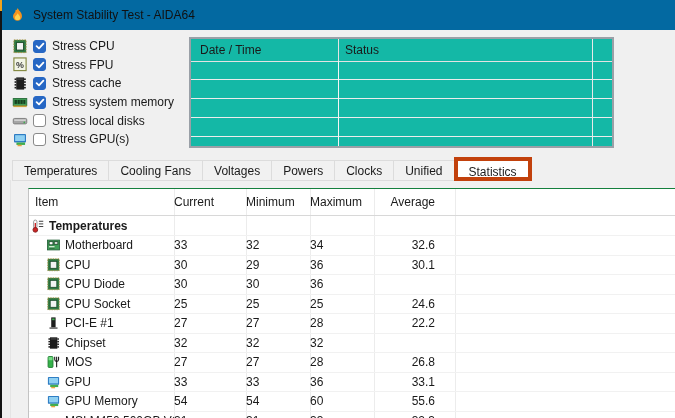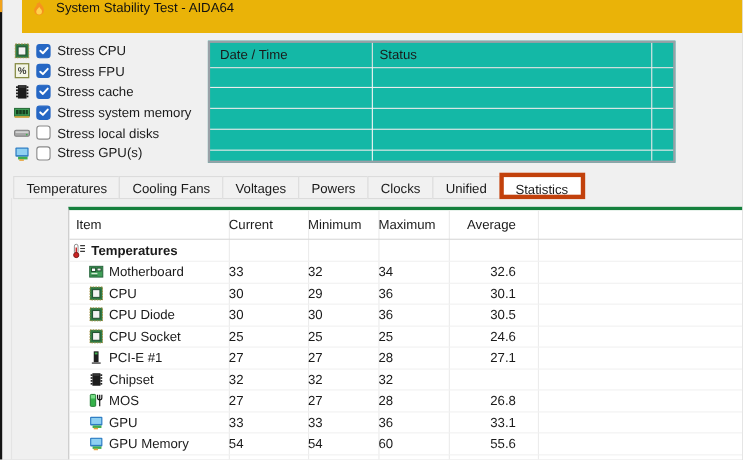--- a/index.html
+++ b/index.html
@@ -2,21 +2,21 @@
 <html><head>
 <meta charset="utf-8">
 <style>
   html,body{margin:0;padding:0;background:#d8d8d8;}
   .screen{position:relative;width:675px;height:418px;overflow:hidden;background:#f0f0f0;
     font-family:"Liberation Sans",sans-serif;font-size:12px;color:#1a1a1a;-webkit-font-smoothing:antialiased;}
   
   .edge{position:absolute;left:0;top:0;width:2px;height:418px;background:#141414;z-index:9;}
   .edge-accent{position:absolute;left:0;top:0;width:2px;height:11px;background:#f2a31b;z-index:10;}
   
-  .titlebar{position:absolute;left:20px;top:0;right:0;height:30px;background:#eab308;display:flex;}
+  .titlebar{position:absolute;left:2px;top:0;right:0;height:30px;background:#0369a1;display:flex;align-items:center;}
   .flame{width:17px;height:17px;margin-left:7px;display:inline-flex;}
   .flame svg{width:100%;height:100%;}
   .wtitle{margin-left:7px;color:#111;}
   
   .stress{position:absolute;left:12px;top:37px;display:flex;flex-direction:column;}
   .stress-row{height:18.6px;display:flex;align-items:center;}
   .ic{width:16px;height:15px;display:inline-flex;flex:none;}
   .ic svg{width:100%;height:100%;}
   .cb{width:13px;height:13px;margin-left:5px;border-radius:3px;border:1px solid #898989;background:#fff;
       box-sizing:border-box;display:inline-flex;align-items:center;justify-content:center;flex:none;}
@@ -31,21 +31,21 @@
   .log-vline{position:absolute;top:0;width:1px;background:#e9e9e9;}
   
   .tabs{position:absolute;left:12px;top:157px;height:24px;display:flex;align-items:flex-end;z-index:3;}
   .tab{height:21px;line-height:21px;padding:0 11px;background:#f1f1f1;border:1px solid #dcdcdc;
        margin-left:-1px;white-space:nowrap;box-sizing:border-box;}
   .tab:first-child{margin-left:0;}
   .tab.active{height:24px;line-height:23px;background:#fff;border:4px solid #c2410c;position:relative;z-index:4;}
   .pane-edge{position:absolute;left:10px;top:180px;bottom:0;width:1px;background:#e4e4e4;}
   
   .stats{position:absolute;left:28px;top:188px;right:0;bottom:0;background:#fff;
-      border-top:3px solid #15803d;border-left:1px solid #c3c3c3;overflow:hidden;margin-left:34px;}
+      border-top:1px solid #15803d;border-left:1px solid #c3c3c3;overflow:hidden;}
   .vline{position:absolute;top:0;bottom:0;width:1px;background:#ececec;}
   .s-head{position:relative;display:flex;height:26px;align-items:center;border-bottom:1px solid #d8d8d8;background:transparent;}
   .s-row{position:relative;display:flex;height:18.5px;align-items:center;border-bottom:1px solid #f1f1f1;}
   .s-row.group{height:19px;}
   .c0{width:145px;box-sizing:border-box;display:flex;align-items:center;padding-left:6px;overflow:hidden;white-space:nowrap;}
   .c1{width:72px;}.c2{width:64px;}.c3{width:64px;}
   .c1,.c2,.c3{box-sizing:border-box;text-align:left;padding-right:5px;}
   .c4{width:81px;box-sizing:border-box;text-align:right;padding-right:20px;}
   .s-row .c0{padding-left:17px;}
   .s-row.group .c0{padding-left:2px;font-weight:bold;}
@@ -269,21 +269,20 @@
               <svg viewBox="0 0 16 16">
                 <rect x="1.5" y="1" width="13" height="13.5" fill="#2f7a44" stroke="#a78f3c" stroke-width="1" stroke-dasharray="1.6 1.2"></rect>
                 <rect x="4.2" y="3.8" width="7.6" height="8" fill="#f3f3f3" stroke="#1d4c2b"></rect>
               </svg>
             </span>
             <span>CPU Diode</span>
           </div>
           <div class="c1">30</div>
           <div class="c2">30</div>
           <div class="c3">36</div>
-          <div class="c4">30.5</div>
         </div>
         <div class="s-row">
           <div class="c0">
             <span class="ic">
               <svg viewBox="0 0 16 16">
                 <rect x="1.5" y="1" width="13" height="13.5" fill="#2f7a44" stroke="#a78f3c" stroke-width="1" stroke-dasharray="1.6 1.2"></rect>
                 <rect x="4.2" y="3.8" width="7.6" height="8" fill="#f3f3f3" stroke="#1d4c2b"></rect>
               </svg>
             </span>
             <span>CPU Socket</span>
@@ -300,21 +299,21 @@
                 <rect x="5.4" y="1.6" width="5" height="11.4" fill="#1e1e1e"></rect>
                 <rect x="6.5" y="2.8" width="2.8" height="2" fill="#3fae4e"></rect>
                 <rect x="3.4" y="13" width="9.2" height="1.6" fill="#565656"></rect>
               </svg>
             </span>
             <span>PCI-E #1</span>
           </div>
           <div class="c1">27</div>
           <div class="c2">27</div>
           <div class="c3">28</div>
-          <div class="c4">27.1</div>
+          <div class="c4">22.2</div>
         </div>
         <div class="s-row">
           <div class="c0">
             <span class="ic">
               <svg viewBox="0 0 16 16">
                 <rect x="4" y="1.5" width="8.4" height="13" fill="#1d1d1d"></rect>
                 <rect x="5" y="2.5" width="6.4" height="1.6" fill="#3c3c3c"></rect>
                 <g fill="#1d1d1d">
                   <rect x="2.2" y="2.6" width="1.9" height="1.7"></rect>
                   <rect x="2.2" y="5.6" width="1.9" height="1.7"></rect>

